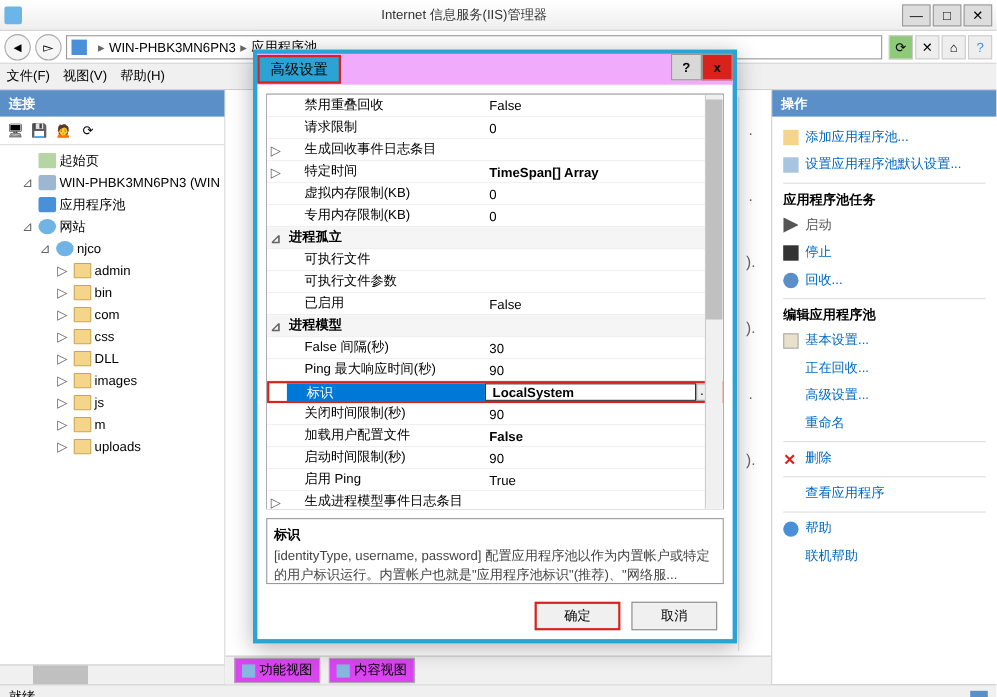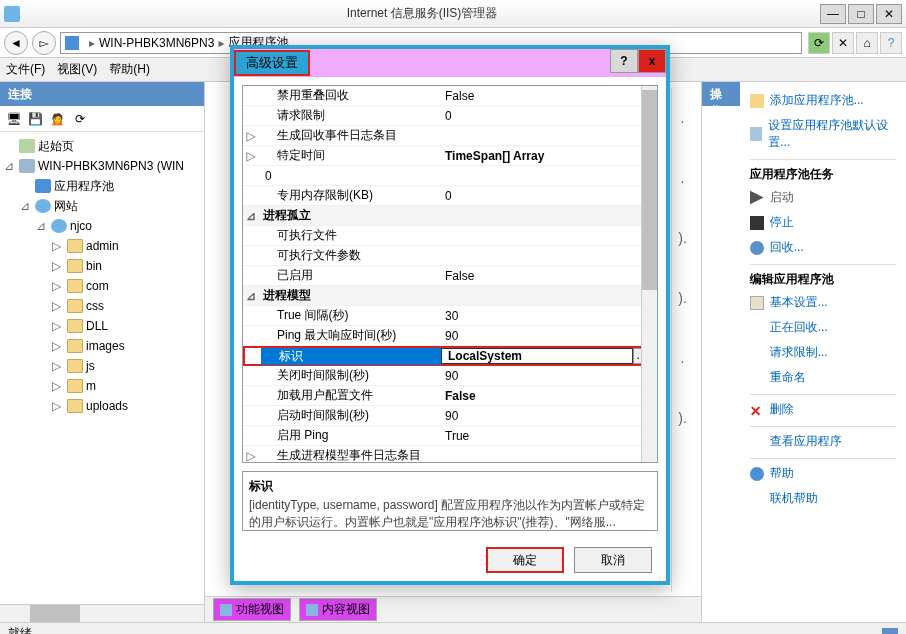--- a/index.html
+++ b/index.html
@@ -21,38 +21,38 @@
     .menubar { height: 24px; background: #f0f0f0; border-bottom: 1px solid #ccc; display: flex; align-items: center; padding: 0 6px; gap: 12px; }
     .menu-item { cursor: pointer; }
     
     .main { display: flex; height: 540px; }
     
     .sidebar { width: 205px; border-right: 1px solid #ccc; display: flex; flex-direction: column; }
     .sidebar-header { height: 24px; background: #5a8fc7; color: #fff; padding: 4px 8px; font-weight: bold; }
     .tree-toolbar { height: 26px; border-bottom: 1px solid #ddd; display: flex; align-items: center; padding: 0 4px; gap: 2px; }
     .tb-btn { width: 20px; height: 20px; display: flex; align-items: center; justify-content: center; cursor: pointer; }
     .tree { flex: 1; overflow: auto; padding: 4px 0; }
-    .tree-row { height: 20px; display: flex; align-items: center; padding-left: 4px; cursor: pointer; white-space: nowrap; }
+    .tree-row { height: 20px; display: flex; align-items: center; padding-left: 20px; cursor: pointer; white-space: nowrap; }
     .tree-toggle { width: 12px; color: #666; }
     .tree-icon { width: 16px; height: 14px; margin: 0 3px; }
     .icon-folder { background: #f5d58a; border: 1px solid #c9a656; border-radius: 1px; }
     .icon-server { background: #9db7d0; border-radius: 2px; }
     .icon-pool { background: #4a90d9; border-radius: 2px; }
     .icon-globe { background: #6fb4e5; border-radius: 50%; }
     .icon-start { background: #b5d6a3; border-radius: 1px; }
     .sidebar-scroll { height: 18px; border-top: 1px solid #ccc; background: #f0f0f0; display: flex; }
     .sb-thumb { width: 50px; background: #c0c0c0; margin-left: 30px; }
     
     .center { flex: 1; background: #fff; position: relative; display: flex; flex-direction: column; }
     .center-content { flex: 1; position: relative; }
     .view-tabs { height: 26px; border-top: 1px solid #ccc; display: flex; align-items: center; padding: 0 8px; gap: 8px; background: #f0f0f0; }
     .view-tab { padding: 2px 6px; border: 1px solid #aaa; background: #d946ef; cursor: pointer; display: flex; align-items: center; gap: 4px; }
     .vt-icon { width: 12px; height: 12px; background: #87b7e0; }
     
-    .rpanel { width: 205px; border-left: 1px solid #ccc; display: flex; flex-direction: row; }
+    .rpanel { width: 205px; border-left: 1px solid #ccc; display: flex; flex-direction: column; }
     .rpanel-header { height: 24px; background: #5a8fc7; color: #fff; padding: 4px 8px; font-weight: bold; }
     .actions { padding: 6px 10px; }
     .action-link { color: #0067c0; padding: 4px 0; cursor: pointer; display: flex; align-items: center; gap: 6px; }
     .action-section { font-weight: bold; padding: 6px 0 2px; border-top: 1px solid #ddd; margin-top: 4px; }
     .ai { width: 14px; height: 14px; display: inline-block; }
     .ai-add { background: #f5d58a; }
     .ai-set { background: #a8c5e0; }
     .ai-play { background: #555; clip-path: polygon(0 0, 100% 50%, 0 100%); }
     .ai-stop { background: #333; }
     .ai-rec { background: #5a8fc7; border-radius: 50%; }
@@ -271,21 +271,21 @@
       <div class="action-link">
           <span class="ai ai-doc"></span>
           <span>基本设置...</span>
         </div>
       <div class="action-link">
           <span class="ai"></span>
           <span>正在回收...</span>
         </div>
       <div class="action-link">
           <span class="ai"></span>
-          <span>请求限制...</span>
+          <span>高级设置...</span>
         </div>
       <div class="action-link">
           <span class="ai"></span>
           <span>重命名</span>
         </div>
       <div class="action-link" style="border-top:1px solid #ddd;margin-top:4px;padding-top:6px">
           <span class="ai ai-x">✕</span>
           <span>删除</span>
         </div>
       <div class="action-link" style="border-top:1px solid #ddd;margin-top:4px;padding-top:6px">
@@ -334,20 +334,21 @@
           <span class="gr-label" style="padding-left:18px">生成回收事件日志条目</span>
           <span class="gr-value"></span>
         </div>
         <div class="grid-row">
           <span class="gr-toggle">▷</span>
           <span class="gr-label" style="padding-left:18px">特定时间</span>
           <span class="gr-value bold">TimeSpan[] Array</span>
         </div>
         <div class="grid-row">
           <span class="gr-toggle"></span>
+          <span class="gr-label" style="padding-left:18px">虚拟内存限制(KB)</span>
           <span class="gr-value">0</span>
         </div>
         <div class="grid-row">
           <span class="gr-toggle"></span>
           <span class="gr-label" style="padding-left:18px">专用内存限制(KB)</span>
           <span class="gr-value">0</span>
         </div>
         <div class="grid-row cat">
           <span class="gr-toggle">⊿</span>
           <span class="gr-label" style="padding-left:4px">进程孤立</span>
@@ -368,21 +369,21 @@
           <span class="gr-label" style="padding-left:18px">已启用</span>
           <span class="gr-value">False</span>
         </div>
         <div class="grid-row cat">
           <span class="gr-toggle">⊿</span>
           <span class="gr-label" style="padding-left:4px">进程模型</span>
           <span class="gr-value"></span>
         </div>
         <div class="grid-row">
           <span class="gr-toggle"></span>
-          <span class="gr-label" style="padding-left:18px">True 间隔(秒)</span>
+          <span class="gr-label" style="padding-left:18px">False 间隔(秒)</span>
           <span class="gr-value">30</span>
         </div>
         <div class="grid-row">
           <span class="gr-toggle"></span>
           <span class="gr-label" style="padding-left:18px">Ping 最大响应时间(秒)</span>
           <span class="gr-value">90</span>
         </div>
         <div class="grid-row selrow hl-red">
           <span class="gr-toggle"></span>
           <span class="gr-label" style="padding-left:18px">标识</span>

